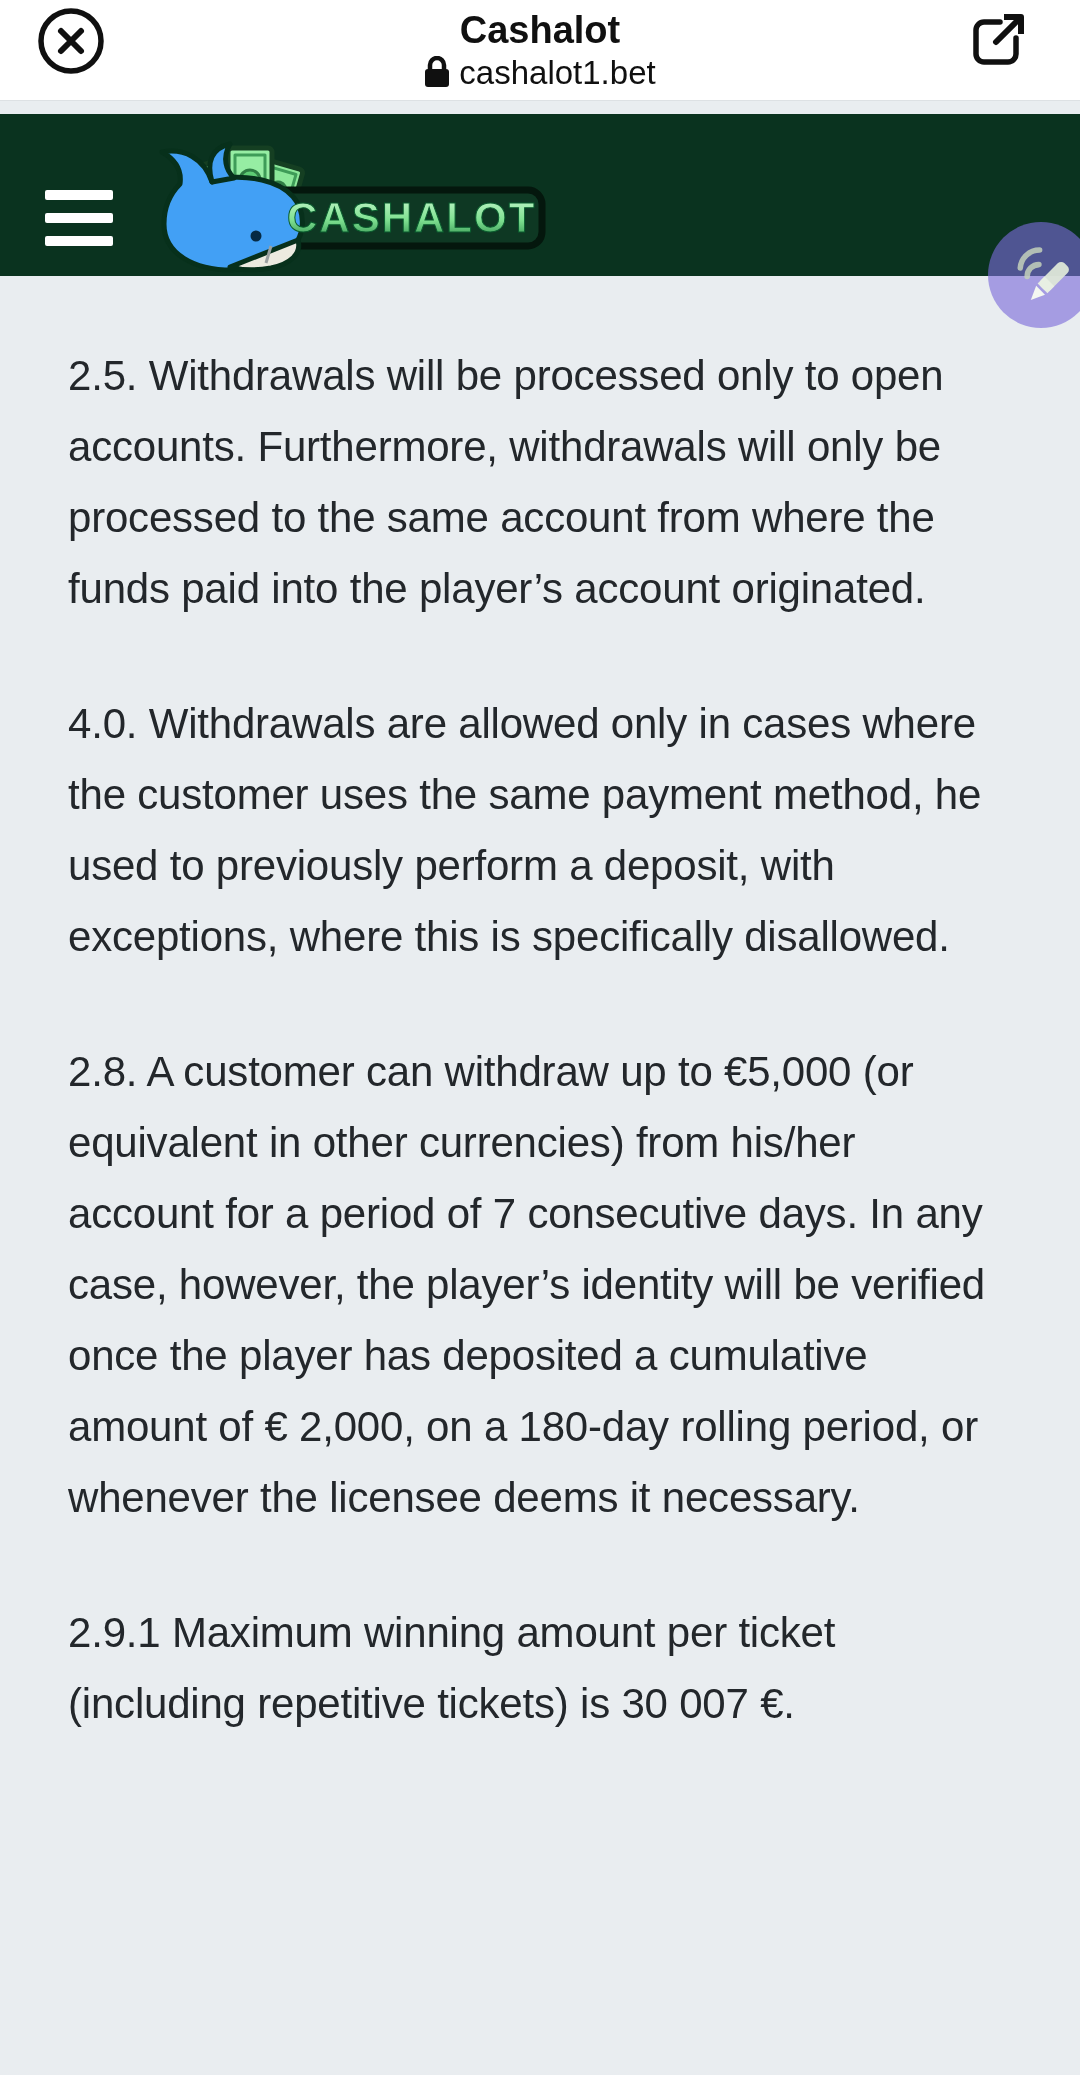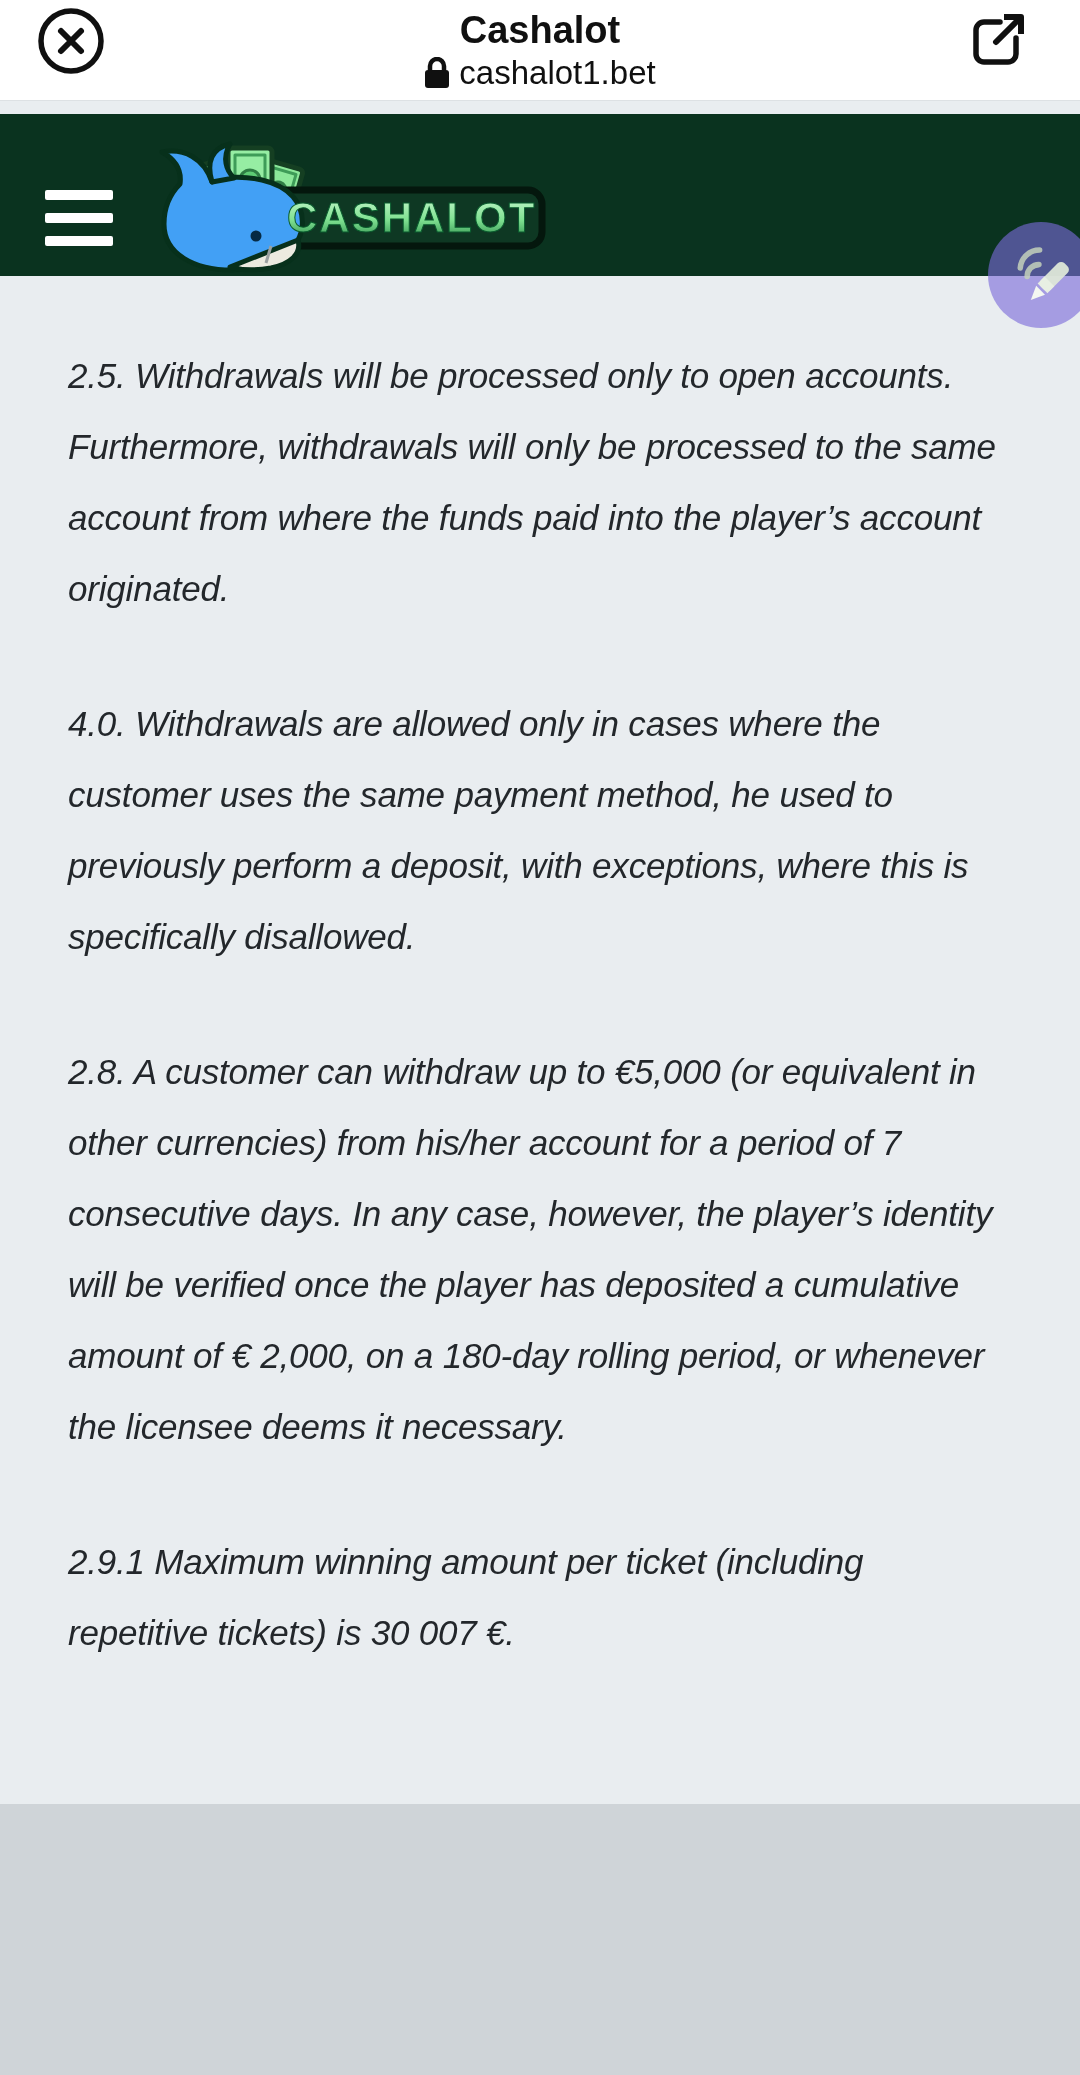--- a/index.html
+++ b/index.html
@@ -1,46 +1,46 @@
 <!DOCTYPE html>
 <html><head>
 <meta charset="utf-8">
 <style>
   html,body{margin:0;padding:0;}
   body{background:#cfd4d8;font-family:"Liberation Sans",sans-serif;}
-  .page{position:relative;width:1080px;height:1804px;background:#e9edf0;overflow:hidden;margin:0 auto;}
+  .page{position:relative;width:1080px;height:2075px;background:#e9edf0;overflow:hidden;margin:0 auto;}
 
   
   .topbar{position:relative;height:100px;background:#ffffff;border-bottom:1px solid #dde1e4;}
   .close-btn{position:absolute;left:36px;top:6px;width:70px;height:70px;background:none;border:none;padding:0;cursor:pointer;}
   .close-btn svg{width:70px;height:70px;display:block;}
   .tb-center{position:absolute;left:0;right:0;top:0;height:100%;display:flex;flex-direction:column;align-items:center;justify-content:center;gap:7px;}
   .tb-title{font-size:38px;font-weight:700;color:#101010;line-height:1;}
-  .tb-urlrow{display:flex;align-items:flex-end;gap:9px;}
+  .tb-urlrow{display:flex;align-items:flex-start;gap:9px;}
   .tb-url{font-size:33px;color:#101010;line-height:1;}
   .ext-btn{position:absolute;right:48px;top:6px;width:70px;height:70px;background:none;border:none;padding:0;cursor:pointer;}
   .ext-btn svg{width:70px;height:70px;display:block;}
 
   
   .spacer{height:13px;}
   .siteheader{position:relative;height:162px;background:#0a331f;}
   .burger{position:absolute;left:45px;top:76px;width:68px;display:flex;flex-direction:column;gap:13px;background:none;border:none;padding:0;cursor:pointer;}
   .burger span{display:block;height:10px;background:#ffffff;border-radius:2px;}
   .logo{position:absolute;left:150px;top:26px;width:400px;height:140px;cursor:pointer;}
   .logo svg{width:100%;height:100%;display:block;}
 
   
   .pen-fab{position:absolute;left:988px;top:222px;width:106px;height:106px;border-radius:50%;
     background:rgba(123,107,218,0.62);border:none;padding:0;cursor:pointer;z-index:6;
     display:flex;align-items:center;justify-content:center;}
   .pen-fab svg{width:72px;height:72px;}
 
   
   .main{padding:64px 70px 40px 68px;}
-  .main p{font-size:35px;line-height:71px;letter-spacing:-0.2px;color:#23272b;margin:0 0 64px 0;font-style:italic;}
+  .main p{font-size:42px;line-height:71px;letter-spacing:-0.2px;color:#23272b;margin:0 0 64px 0;}
 </style>
 </head>
 <body>
 
 <div class="page">
 
   <div class="topbar">
     <button class="close-btn">
       <svg viewBox="0 0 70 70">
         <circle cx="35" cy="35" r="30" fill="none" stroke="#101010" stroke-width="5.5"></circle>

